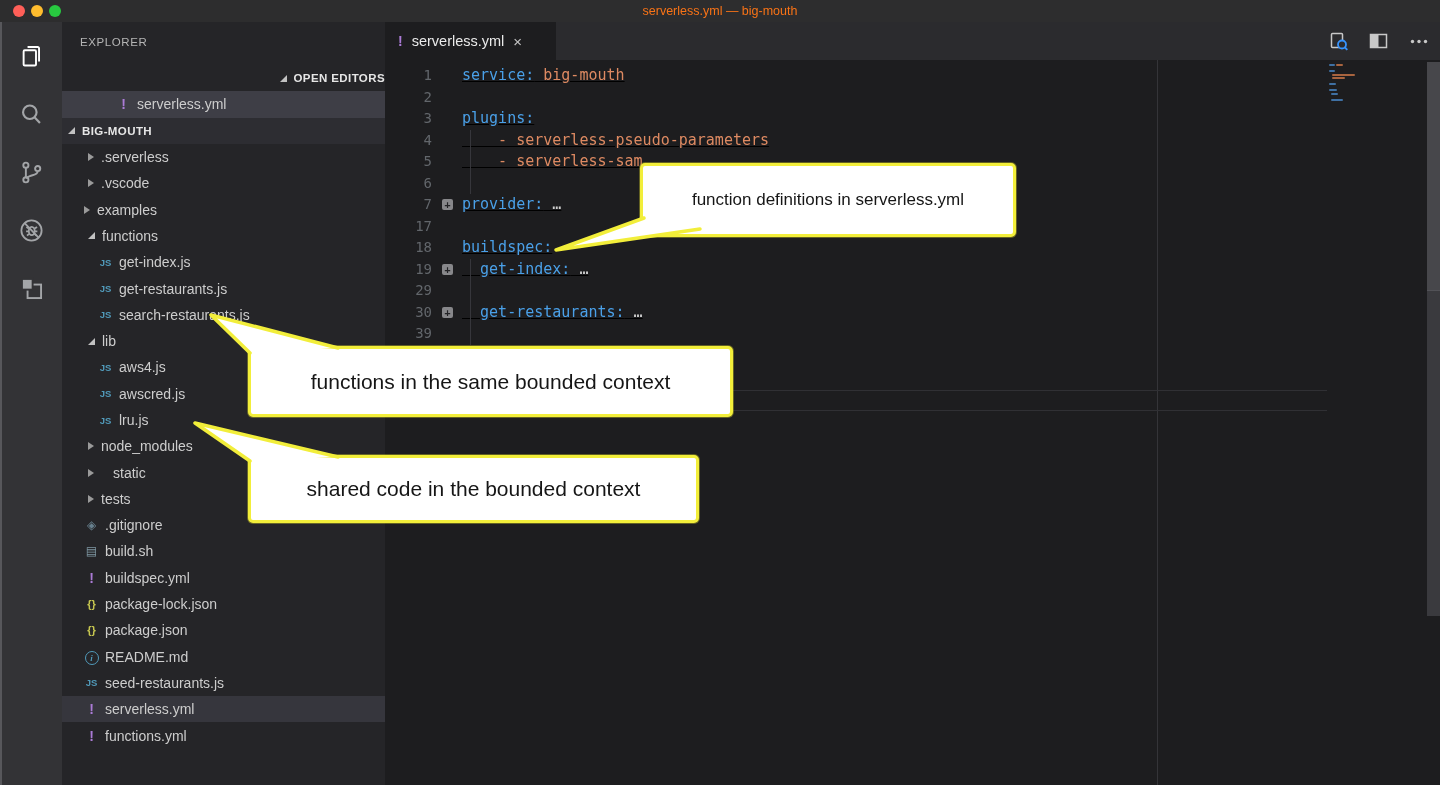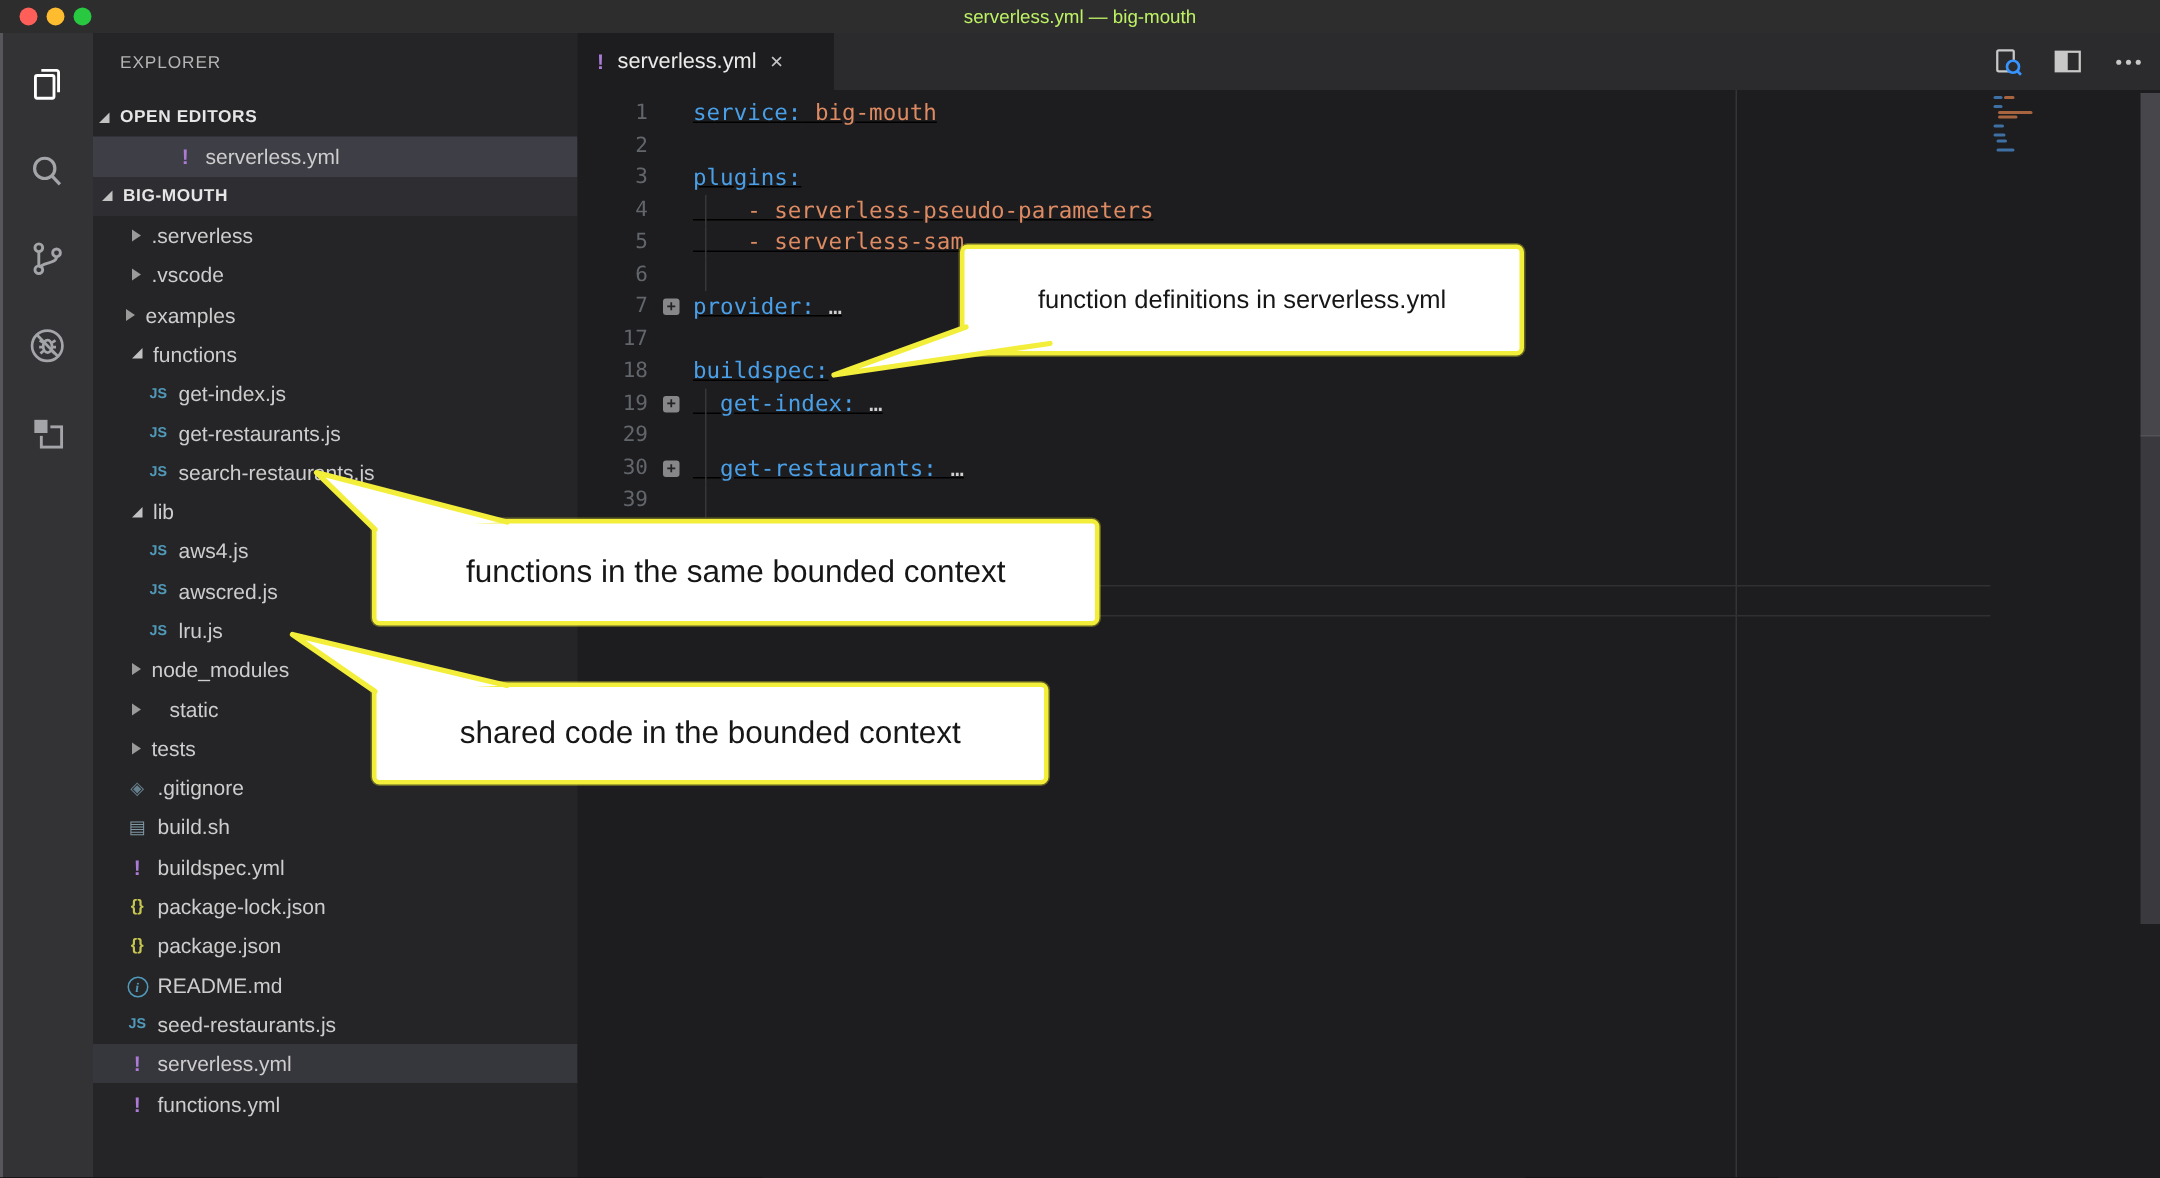--- a/index.html
+++ b/index.html
@@ -5,21 +5,21 @@
   html,body{margin:0;padding:0;background:#111;}
   .window{position:relative;width:1440px;height:785px;overflow:hidden;background:#1d1d1f;
           font-family:"Liberation Sans",sans-serif;-webkit-font-smoothing:antialiased;}
   
   .titlebar{position:absolute;left:0;top:0;width:1440px;height:22px;background:#2d2d2e;z-index:3;}
   .tl{position:absolute;top:5px;width:12px;height:12px;border-radius:50%;}
   .tl.red{left:13px;background:#ff5f58;}
   .tl.yel{left:31px;background:#febc2e;}
   .tl.grn{left:49px;background:#28c840;}
   .wtitle{position:absolute;left:0;right:0;top:0;height:22px;line-height:22px;text-align:center;
-          font-size:12.5px;color:#bef264;}
+          font-size:12.5px;color:#f97316;}
   
   .activitybar{position:absolute;left:0;top:22px;width:62px;height:763px;background:#333336;z-index:2;
                display:flex;flex-direction:column;align-items:center;padding-top:10px;box-sizing:border-box;}
   .abit{width:48px;height:48px;margin-bottom:10px;display:flex;align-items:center;justify-content:center;cursor:pointer;}
   .abit svg{width:27px;height:27px;}
   .winedge{position:absolute;left:0;top:22px;width:2px;height:763px;background:#57575b;z-index:6;}
   
   .sidebar{position:absolute;left:62px;top:22px;width:323px;height:763px;background:#252528;z-index:2;overflow:hidden;}
   .sbheader{padding:14px 0 0 18px;font-size:11.5px;letter-spacing:.6px;color:#b5b5b5;}
   .srows{position:absolute;left:0;top:43px;right:0;}
@@ -124,21 +124,21 @@
         <rect x="8.5" y="8.5" width="12" height="12"></rect>
         <rect x="3.5" y="3.5" width="9.5" height="9.5" fill="#a3a5a8" stroke="#333336"></rect>
       </svg>
     </div>
   </nav>
   <div class="winedge"></div>
 
   <aside class="sidebar">
     <div class="sbheader">EXPLORER</div>
     <div class="srows" id="sidebar-rows">
-        <div class="srow section" style="padding-left: 4px;">
+        <div class="srow section" style="padding-left: 4px; justify-content: flex-end;">
           <span class="tw exp"></span>
           <span>OPEN EDITORS</span>
         </div>
         <div class="srow sel-open" style="padding-left: 53px;">
           <span class="fico yaml">!</span>
           <span>serverless.yml</span>
         </div>
         <div class="srow section section-proj" style="padding-left: 6px;">
           <span class="tw exp"></span>
           <span>BIG-MOUTH</span>

